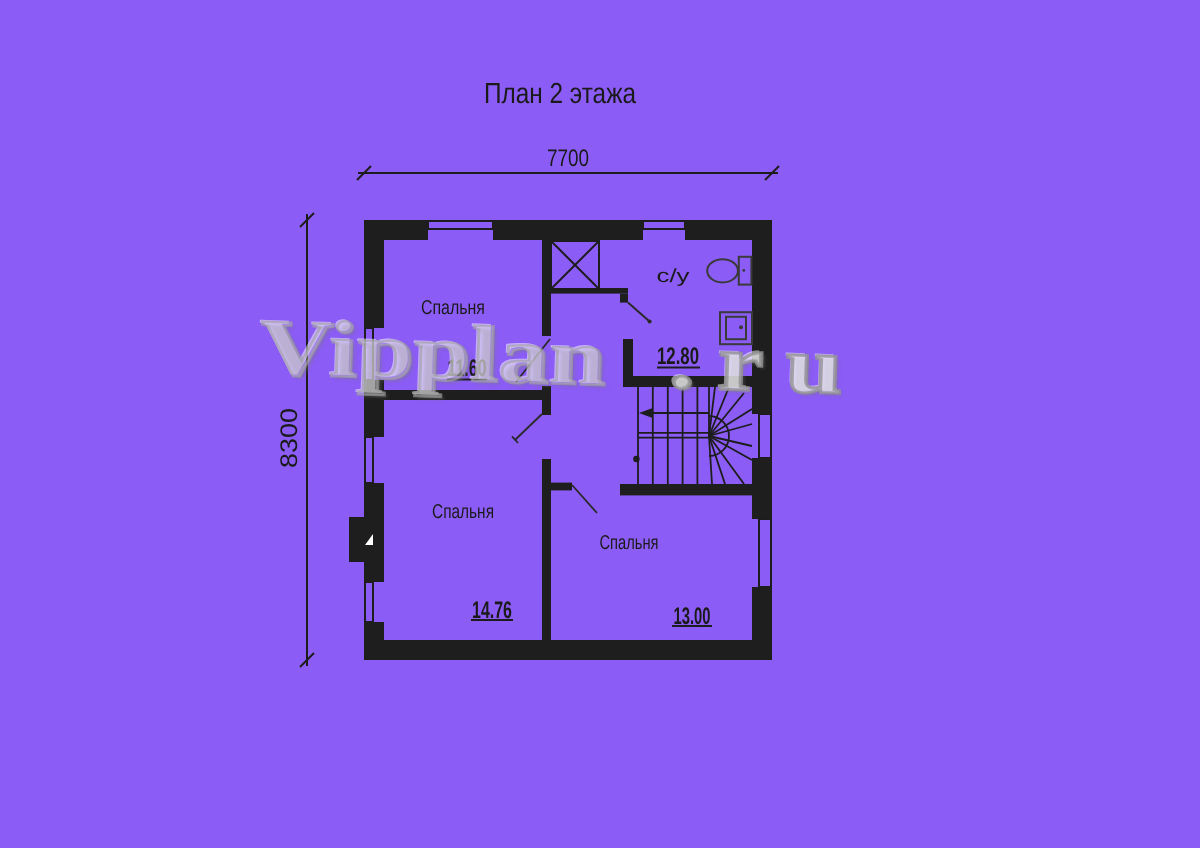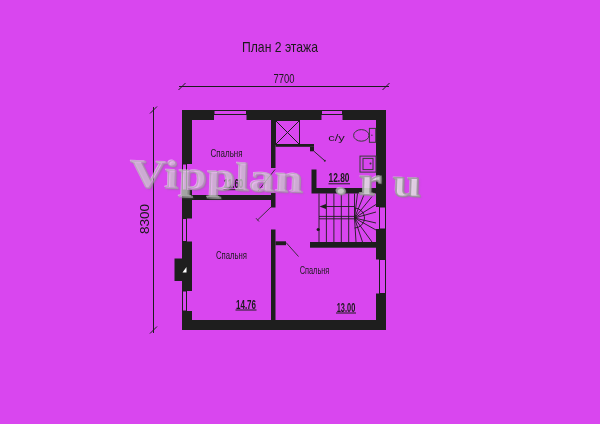--- a/index.html
+++ b/index.html
@@ -1,16 +1,16 @@
 <!DOCTYPE html>
 <html><head>
 <meta charset="utf-8">
 <style>
   html,body{margin:0;padding:0;background:#fff;}
-  #page{position:relative;width:600px;height:424px;background:#d946ef;overflow:hidden;
+  #page{position:relative;width:600px;height:424px;background:#8b5cf6;overflow:hidden;
         font-family:"Liberation Sans",sans-serif;}
   svg text{font-family:"Liberation Sans",sans-serif;fill:#1a1a1a;}
   #wm{position:absolute;left:131px;top:150px;
       font-family:"Liberation Serif",serif;font-weight:bold;font-size:40px;
       letter-spacing:0;color:rgba(255,255,255,0.24);
       -webkit-text-stroke:1.15px rgba(162,162,162,0.62);
       text-shadow:1.2px 1.2px 1.5px rgba(120,120,120,0.4),-1px -1px 0 rgba(255,255,255,0.5);
       transform:rotate(1.9deg) scaleX(1.27);transform-origin:left top;white-space:nowrap;z-index:5;}
 </style>
 </head>

